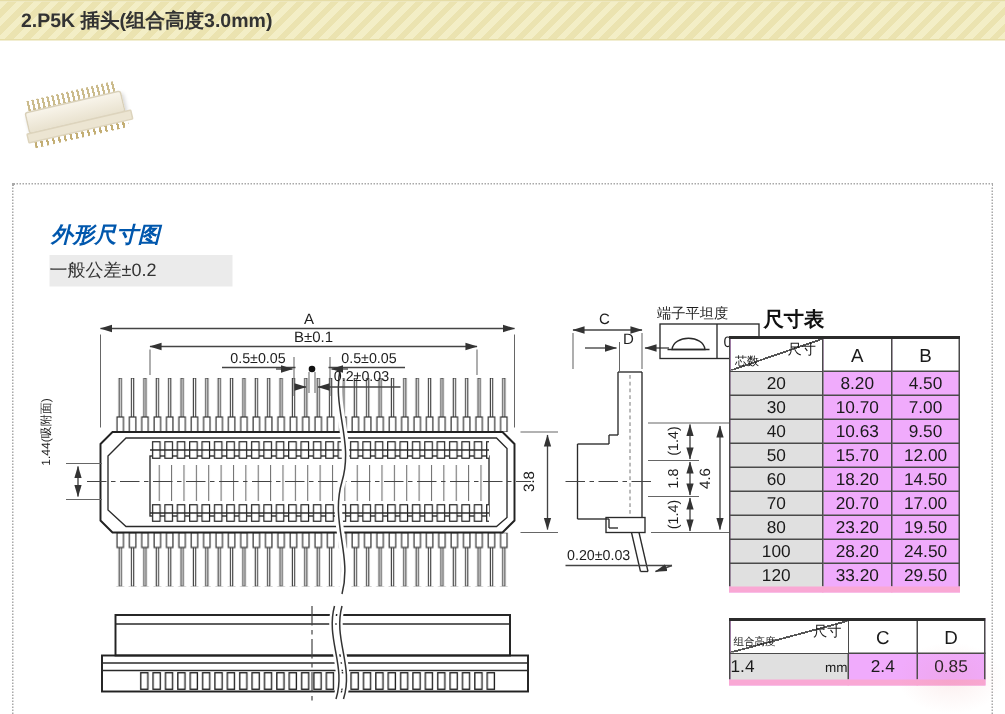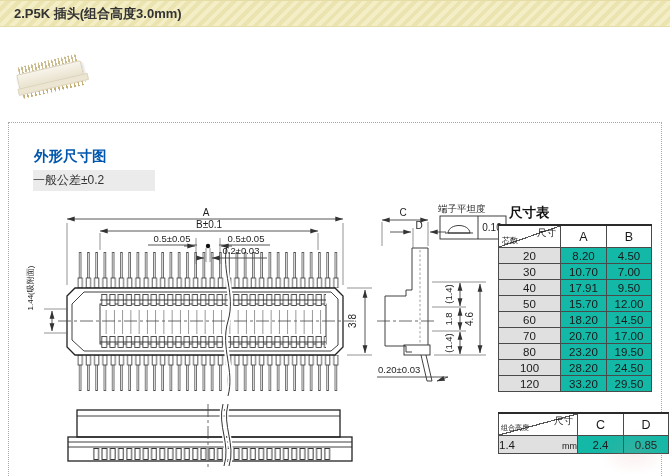--- a/index.html
+++ b/index.html
@@ -31,41 +31,41 @@
     box-shadow:1px 2px 3px rgba(0,0,0,.18);}
   .photo .base{height:7px;width:72px;margin-top:-1px;border-radius:1px;
     background:#ece5d2;border:1px solid #ddd4bd;box-sizing:border-box;}
   .photo .feet{height:4px;width:64px;margin-left:4px;
     background:repeating-linear-gradient(90deg,#c3ae74 0 1.5px,rgba(0,0,0,0) 1.5px 4px);}
   
   .panel{
     position:absolute;left:8px;top:122px;width:654px;height:370px;
     border:1px dotted #a9a9a9;background:#fff;box-sizing:border-box;
   }
-  .sec-title{position:absolute;left:34px;top:147px;font-size:14.5px;font-weight:bold;color:#0057ad;}
+  .sec-title{position:absolute;left:34px;top:147px;font-size:14.5px;font-weight:bold;color:#0057ad;font-style:italic;}
   .tol-box{
     position:absolute;left:33px;top:170px;width:122px;height:21px;line-height:21px;
     background:#ebebeb;font-size:12px;color:#333;text-align:left;
   }
   
   svg.drawing{position:absolute;left:0;top:190px;}
   .outl{stroke:#222;stroke-width:1.3;fill:none;}
   .outl2{stroke:#2a2a2a;stroke-width:0.9;fill:none;}
   .dim{stroke:#444;stroke-width:0.9;fill:none;}
   .ext{stroke:#666;stroke-width:0.7;fill:none;}
   .cline{stroke:#444;stroke-width:0.8;fill:none;stroke-dasharray:13 3 3 3;}
   .hid{stroke:#666;stroke-width:0.6;fill:none;stroke-dasharray:2.5 2;}
   text{fill:#1e1e1e;font-family:"Liberation Sans","DejaVu Sans",sans-serif;}
   .dtx{font-size:10px;}
   .dtx-s{font-size:9.5px;}
   .dtx-xs{font-size:8px;}
   
   .tbl-title{position:absolute;left:509px;top:204px;font-size:13.5px;font-weight:bold;color:#111;}
-  table.dims{border-collapse:collapse;table-layout:fixed;position:absolute;left:498px;background:#14b8a6;
-    border-top:2px solid #2b2b2b;border-bottom:1px solid #f9a8d4;}
+  table.dims{border-collapse:collapse;table-layout:fixed;position:absolute;left:486px;background:#f0abfc;
+    border-top:2px solid #2b2b2b;border-bottom:4px solid #f9a8d4;}
   table.dims td{border:1px solid #4a4a4a;text-align:center;font-size:11.5px;padding:0;color:#1a1a1a;}
   table.t1{top:224px;}
   table.t2{top:412px;}
   table.dims td.hd{font-size:12.5px;height:21px;background:#fff;}
   table.dims tr.dr td{height:15px;}
   table.dims td.rh{background:#e0e0e0;}
   td.diag{position:relative;background:#fff;}
   td.diag .slash{position:absolute;inset:0;
     background:linear-gradient(to bottom right,rgba(0,0,0,0) calc(50% - .6px),#555 calc(50% - .6px),#555 calc(50% + .6px),rgba(0,0,0,0) calc(50% + .6px));}
   td.diag .tr{position:absolute;top:1px;right:4px;font-size:9.5px;}
@@ -272,21 +272,21 @@
         <td>8.20</td>
         <td>4.50</td>
       </tr>
   <tr class="dr">
         <td class="rh">30</td>
         <td>10.70</td>
         <td>7.00</td>
       </tr>
   <tr class="dr">
         <td class="rh">40</td>
-        <td>17.91</td>
+        <td>10.63</td>
         <td>9.50</td>
       </tr>
   <tr class="dr">
         <td class="rh">50</td>
         <td>15.70</td>
         <td>12.00</td>
       </tr>
   <tr class="dr">
         <td class="rh">60</td>
         <td>18.20</td>

